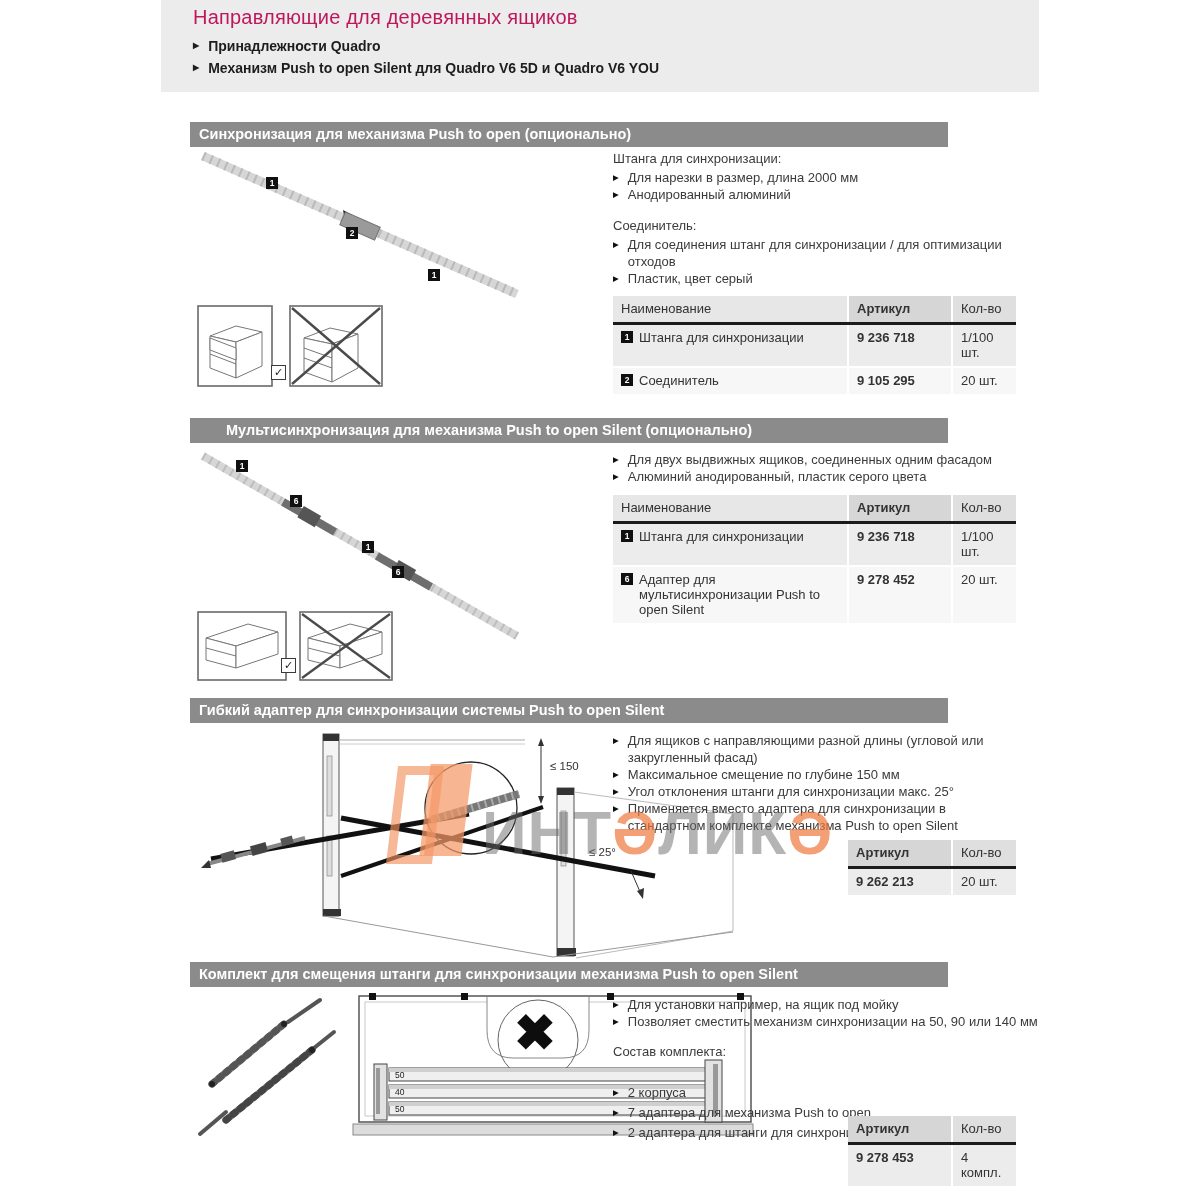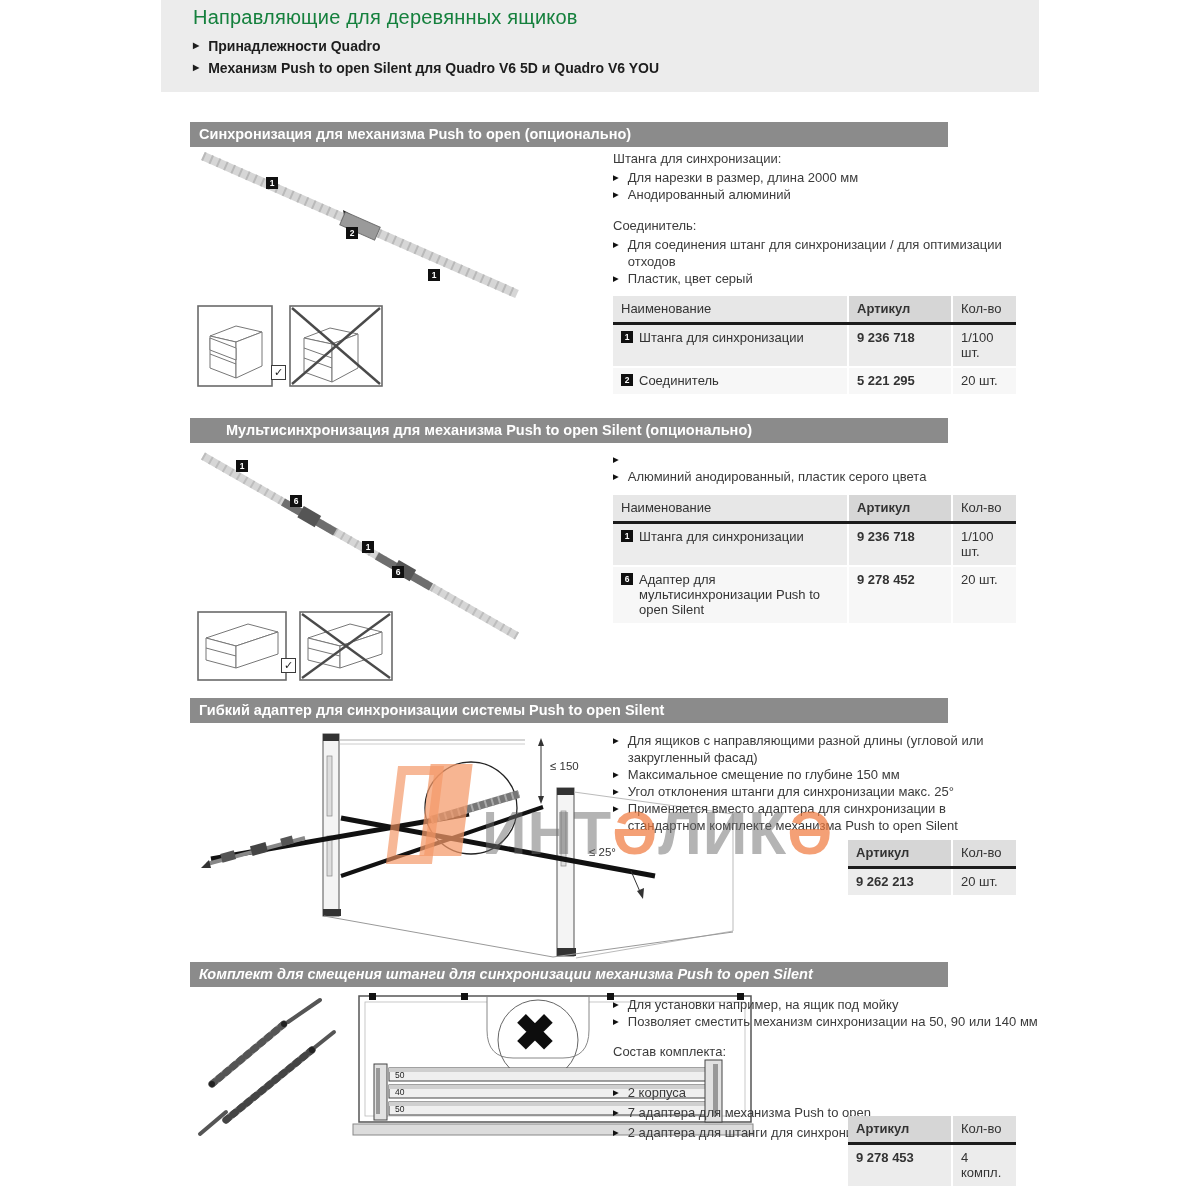--- a/index.html
+++ b/index.html
@@ -2,21 +2,21 @@
 <html><head>
 <meta charset="utf-8">
 <style>
   html,body{margin:0;padding:0;background:#fff;}
   .page{position:relative;width:1200px;height:1200px;background:#ffffff;
         font-family:"Liberation Sans",sans-serif;color:#333;overflow:hidden;}
   .abs{position:absolute;}
 
   
   .topband{left:161px;top:0;width:878px;height:92px;background:#ececec;}
-  .doc-title{position:absolute;left:32px;top:6px;font-size:20px;color:#15803d;letter-spacing:.2px;}
+  .doc-title{position:absolute;left:32px;top:6px;font-size:20px;color:#be185d;letter-spacing:.2px;}
   .doc-b{position:absolute;left:32px;display:flex;gap:9px;font-size:14px;font-weight:bold;color:#1d1d1d;line-height:20px;}
   .doc-b .tri{font-size:8px;line-height:20px;color:#1d1d1d;}
 
   
   .secbar{left:190px;width:758px;height:25px;background:#8b8b8b;color:#fff;
           font-size:14.5px;font-weight:bold;line-height:25px;padding-left:9px;box-sizing:border-box;}
 
   
   .col{position:absolute;}
   .blk-h{font-size:13px;line-height:17px;color:#3b3b3b;margin-bottom:2px;}
@@ -160,21 +160,21 @@
         <td class="art">9 236 718</td>
         <td>1/100 шт.</td>
       </tr>
       <tr class="r1">
         <td>
             <div class="namecell">
               <span class="mki">2</span>
           <span>Соединитель</span>
             </div>
           </td>
-        <td class="art">5 221 295</td>
+        <td class="art">9 105 295</td>
         <td>20 шт.</td>
       </tr>
     </tbody>
   </table>
 
   <div class="abs secbar" style="top:418px;padding-left:36px;">Мультисинхронизация для механизма Push to open Silent (опционально)</div>
 
   <svg class="abs" style="left:195px;top:450px;" width="330" height="192" viewBox="0 0 330 192">
     <line x1="8" y1="6" x2="322" y2="186" stroke="#d6d6d6" stroke-width="8"></line>
     <line x1="8" y1="6" x2="322" y2="186" stroke="#bdbdbd" stroke-width="8" stroke-dasharray="2 6"></line>
@@ -208,20 +208,21 @@
       <line x1="112" y1="38" x2="144" y2="46"></line>
     </g>
     <line x1="106" y1="4" x2="194" y2="68" stroke="#4a4a4a" stroke-width="2.4"></line>
     <line x1="194" y1="4" x2="106" y2="68" stroke="#4a4a4a" stroke-width="2.4"></line>
   </svg>
   <span class="chk" style="left:281px;top:658px;">✓</span>
 
   <div class="col" style="left:613px;top:451px;width:410px;">
     <div class="b">
         <span class="tri2">▶</span>
+      <span>Для двух выдвижных ящиков, соединенных одним фасадом</span>
       </div>
     <div class="b">
         <span class="tri2">▶</span>
       <span>Алюминий анодированный, пластик серого цвета</span>
       </div>
   </div>
 
   <table class="t abs" style="left:613px;top:495px;width:403px;">
     <colgroup>
         <col style="width:235px">
@@ -336,21 +337,21 @@
     </tr>
       </thead>
     <tbody>
       <tr class="r0">
         <td class="art">9 262 213</td>
         <td>20 шт.</td>
       </tr>
     </tbody>
   </table>
 
-  <div class="abs secbar" style="top:962px;font-style:italic;">Комплект для смещения штанги для синхронизации механизма Push to open Silent</div>
+  <div class="abs secbar" style="top:962px;">Комплект для смещения штанги для синхронизации механизма Push to open Silent</div>
 
   <svg class="abs" style="left:192px;top:992px;" width="150" height="152" viewBox="0 0 150 152">
     <g stroke-linecap="round">
       <line x1="20" y1="92" x2="92" y2="32" stroke="#888" stroke-width="7"></line>
       <line x1="20" y1="92" x2="92" y2="32" stroke="#555" stroke-width="7" stroke-dasharray="3 6"></line>
       <line x1="34" y1="128" x2="120" y2="58" stroke="#777" stroke-width="7"></line>
       <line x1="34" y1="128" x2="120" y2="58" stroke="#444" stroke-width="7" stroke-dasharray="3 6"></line>
       <line x1="96" y1="30" x2="128" y2="8" stroke="#555" stroke-width="4"></line>
       <line x1="8" y1="142" x2="34" y2="120" stroke="#555" stroke-width="4"></line>
       <line x1="122" y1="56" x2="142" y2="40" stroke="#555" stroke-width="4"></line>

